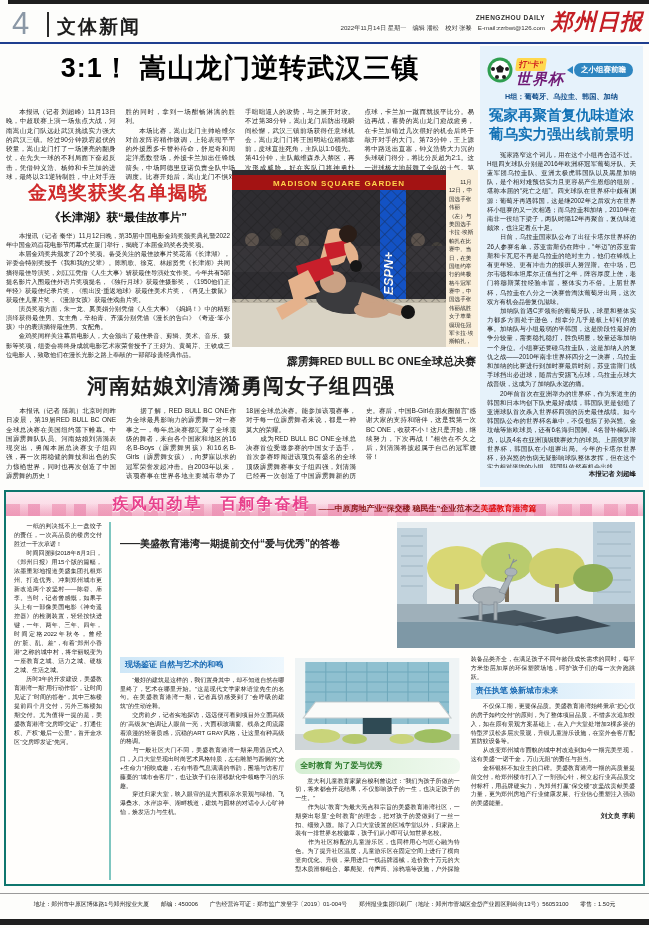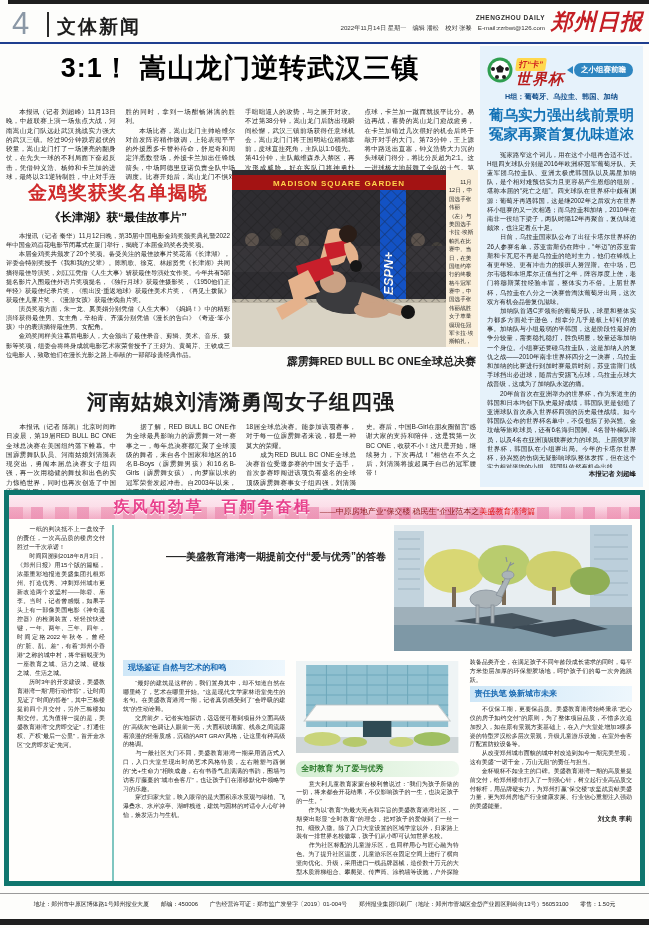--- a/index.html
+++ b/index.html
@@ -41,57 +41,57 @@
   .ufc .photo{width:214px;height:177px;flex:none;}
   .ufc .cap{flex:1;background:#fbf0dc;font-size:5.6px;line-height:1.5;padding:8px 2px 2px 3px;
             color:#222;overflow:hidden;}
 
   
   .wc{position:absolute;left:480px;top:46px;width:163px;height:441px;background:#e6f2fb;
       padding:7px 7px 5px;overflow:hidden;}
   .wc-logo{display:flex;align-items:center;gap:3px;}
   .wc-daka{display:inline-block;background:#ffd84d;color:#d01f1f;font-weight:bold;font-size:8px;
            padding:1px 3px;transform:skewX(-8deg);border-radius:2px;}
-  .wc-title{font-size:15px;font-weight:bold;font-style:italic;color:#b91c1c;line-height:1;letter-spacing:1px;}
+  .wc-title{font-size:15px;font-weight:bold;font-style:italic;color:#701a75;line-height:1;letter-spacing:1px;}
   .wc-badge{background:#2e86c1;color:#fff;font-size:7.5px;font-weight:bold;padding:2px 7px;
             border-radius:9px;white-space:nowrap;}
   .wc-notch{width:0;height:0;border-top:4px solid transparent;border-bottom:4px solid transparent;
             border-right:6px solid #2e86c1;margin-right:-2px;}
   .wc-group{text-align:center;font-size:7.2px;font-weight:bold;color:#14508c;margin:6px 0 4px;}
   .wc-h{text-align:center;font-size:14.5px;font-weight:bold;color:#1272b6;line-height:1.3;}
   .wc-body{margin-top:6px;font-size:6.3px;line-height:1.46;height:318px;overflow:hidden;}
   .wc-byline{text-align:right;font-size:6.5px;font-weight:bold;margin-top:2px;}
 
   
   .breaking{position:absolute;left:6px;top:354px;width:470px;}
   .breaking .kicker{text-align:right;font-size:11px;font-weight:bold;color:#222;}
-  .breaking h2{margin:19px 0 6px;text-align:center;font-size:21px;font-weight:bold;letter-spacing:1px;}
+  .breaking h2{margin:3px 0 6px;text-align:center;font-size:21px;font-weight:bold;letter-spacing:1px;}
   .breaking .cols4{height:78px;}
 
   
-  .adbox{position:absolute;left:4px;top:490px;width:641px;height:396px;border:5px solid #0f766e;
+  .adbox{position:absolute;left:4px;top:490px;width:641px;height:396px;border:2px solid #0f766e;
          background:#fffefc;overflow:hidden;}
   .banner{position:relative;height:24px;background:linear-gradient(180deg,#fdeaf1,#f9d2e0);
           display:flex;align-items:center;justify-content:center;gap:8px;overflow:hidden;}
   .banner:before{content:"";position:absolute;left:0;bottom:0;width:100%;height:12px;
      background:
        linear-gradient(0deg,rgba(236,143,176,.55),rgba(236,143,176,0)),
        repeating-linear-gradient(90deg,rgba(233,120,160,.5) 0 14px,rgba(246,190,210,.45) 14px 22px,rgba(227,100,150,.5) 22px 34px,rgba(250,210,225,.4) 34px 46px);}
   .banner-title{position:relative;font-size:16px;font-weight:bold;color:#e8418c;letter-spacing:2px;
                 text-shadow:0 1px 0 #fff;}
-  .banner-sub{position:relative;font-size:8px;font-weight:normal;color:#8b1a1a;margin-top:9px;}
+  .banner-sub{position:relative;font-size:8px;font-weight:bold;color:#8b1a1a;margin-top:9px;}
   .banner-accent{color:#e01212;}
   .adcontent{display:flex;padding:6px 8px 4px;height:368px;}
   .adsidebar{width:97px;flex:none;font-size:6px;line-height:1.5;overflow:hidden;
              padding-right:7px;border-right:2px solid #7fc6c0;height:100%;}
   .admain{flex:1;padding-left:9px;display:flex;flex-direction:column;overflow:hidden;}
   .featrow{display:flex;gap:8px;}
   .headblock{flex:1;padding-top:8px;}
   .feat-h{text-align:center;font-size:23px;font-weight:bold;color:#1a6ab3;letter-spacing:2px;}
-  .feat-sub{text-align:right;font-size:10px;font-weight:bold;color:#222;margin-top:17px;}
+  .feat-sub{text-align:left;font-size:10px;font-weight:bold;color:#222;margin-top:7px;}
   .parkphoto{width:238px;height:126px;flex:none;}
   .colsregion{margin-top:7px;column-count:3;column-gap:11px;column-fill:auto;height:222px;
               overflow:hidden;font-size:6px;line-height:1.47;}
   .secbar{font-size:8px;font-weight:bold;padding:2px 5px;margin:2px 0 3px;break-inside:avoid;}
   .secbar.blue{color:#1a6ab3;background:linear-gradient(90deg,#cfe7f7,#eef7fd);}
   .secbar.green{color:#2c7a2c;background:linear-gradient(90deg,#d4eed2,#f0f9ef);border-radius:7px;}
   .bphoto{width:100%;height:92px;break-inside:avoid;margin:3px 0;}
   .feat-byline{text-align:right;font-weight:bold;font-size:6.5px;margin-top:3px;}
 
   
@@ -186,22 +186,22 @@
           <circle cx="17" cy="20" r="2" fill="#1d1d1d"></circle>
       </svg>
       <div>
         <div class="wc-daka">打“卡”</div>
         <div class="wc-title">世界杯</div>
       </div>
       <span class="wc-notch"></span>
       <span class="wc-badge">之小组赛前瞻</span>
     </div>
     <div class="wc-group">H组：葡萄牙、乌拉圭、韩国、加纳</div>
+    <div class="wc-h">冤家再聚首复仇味道浓</div>
     <div class="wc-h">葡乌实力强出线前景明</div>
-    <div class="wc-h">冤家再聚首复仇味道浓</div>
     <div class="wc-body just prelines">　　冤家路窄这个词儿，用在这个小组再合适不过。H组四支球队分别是2016年欧洲杯冠军葡萄牙队、天蓝军团乌拉圭队、亚洲太极虎韩国队以及黑星加纳队，是个相对难预估实力且更容易产生恩怨的组别，堪称本届的“死亡之组”。四支球队在世界杯中颇有渊源：葡萄牙再遇韩国，这是继2002年之后双方在世界杯小组赛的又一次相遇；而乌拉圭和加纳，2010年在南非一役结下梁子，两队时隔12年再聚首，复仇味道颇浓，也注定看点十足。
 　　日前，乌拉圭国家队公布了出征卡塔尔世界杯的26人参赛名单，苏亚雷斯仍在阵中，“年迈”的苏亚雷斯和卡瓦尼不再是乌拉圭的绝对主力，他们在锋线上有更年轻、更有冲击力的接班人努涅斯。在中场，巴尔韦德和本坦库尔正值当打之年，阵容厚度上佳，老门将穆斯莱拉经验丰富，整体实力不俗。上届世界杯，乌拉圭在八分之一决赛曾淘汰葡萄牙出局，这次双方有机会品尝复仇滋味。
 　　加纳队首遇C罗领衔的葡萄牙队，球星和整体实力都多方面处于逊色，想拿分几乎是板上钉钉的难事。加纳队与小组最弱的平韩国，这是阶段性最好的争分较量，需要稳扎稳打，胜负明显，较量还靠加纳一个身位。小组赛还要碰乌拉圭队，这是加纳人的复仇之战——2010年南非世界杯四分之一决赛，乌拉圭和加纳的比赛进行到加时赛最后时刻，苏亚雷斯门线手球挡出必进球，随后吉安踢飞点球，乌拉圭点球大战晋级，这成为了加纳队永远的痛。
 　　20年前首次在亚洲举办的世界杯，作为东道主的韩国和日本均创下队史最好成绩，韩国队更是创造了亚洲球队首次杀入世界杯四强的历史最佳战绩。如今韩国队公布的世界杯名单中，不仅包括了孙兴慜、金玟哉等旅欧球员，还有6名海归国脚、4名替补梯队球员，以及4名在亚洲顶级联赛效力的球员。上届俄罗斯世界杯，韩国队在小组赛出局。今年的卡塔尔世界杯，孙兴慜的伤病无疑影响球队整体发挥，但在这个实力相对平均的小组，韩国队依然有机会出线。</div>
     <div class="wc-byline">本报记者 刘超峰</div>
   </div>
 
   <div class="breaking">
     <div class="kicker">霹雳舞RED BULL BC ONE全球总决赛</div>
     <h2>河南姑娘刘清漪勇闯女子组四强</h2>

